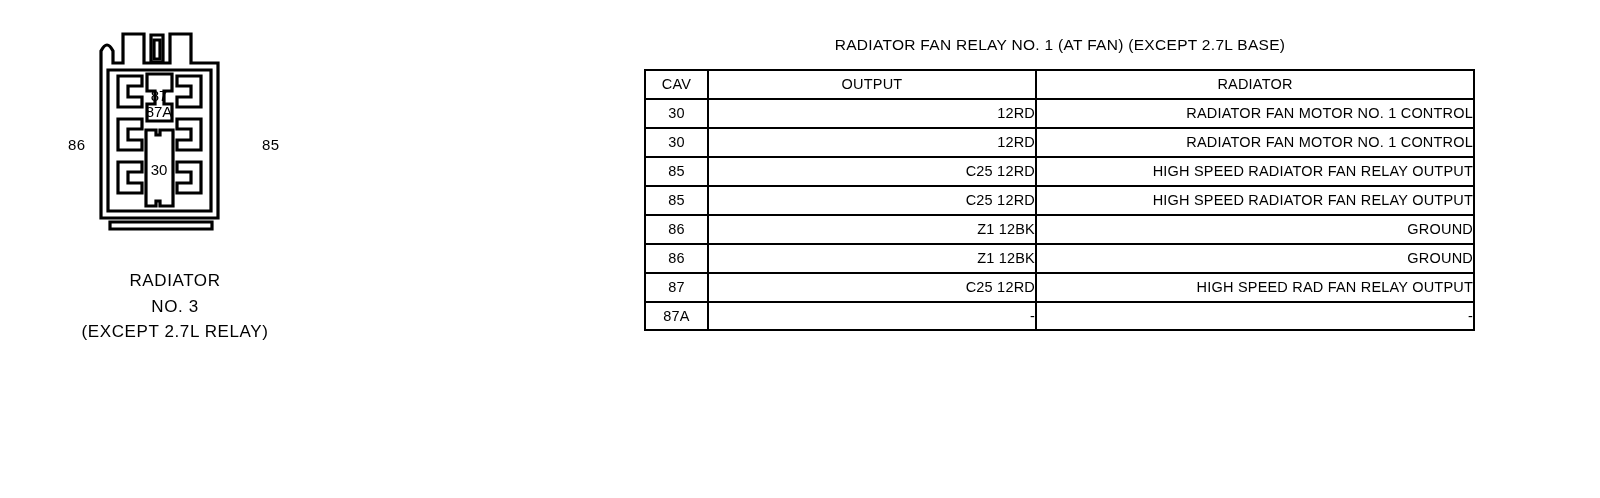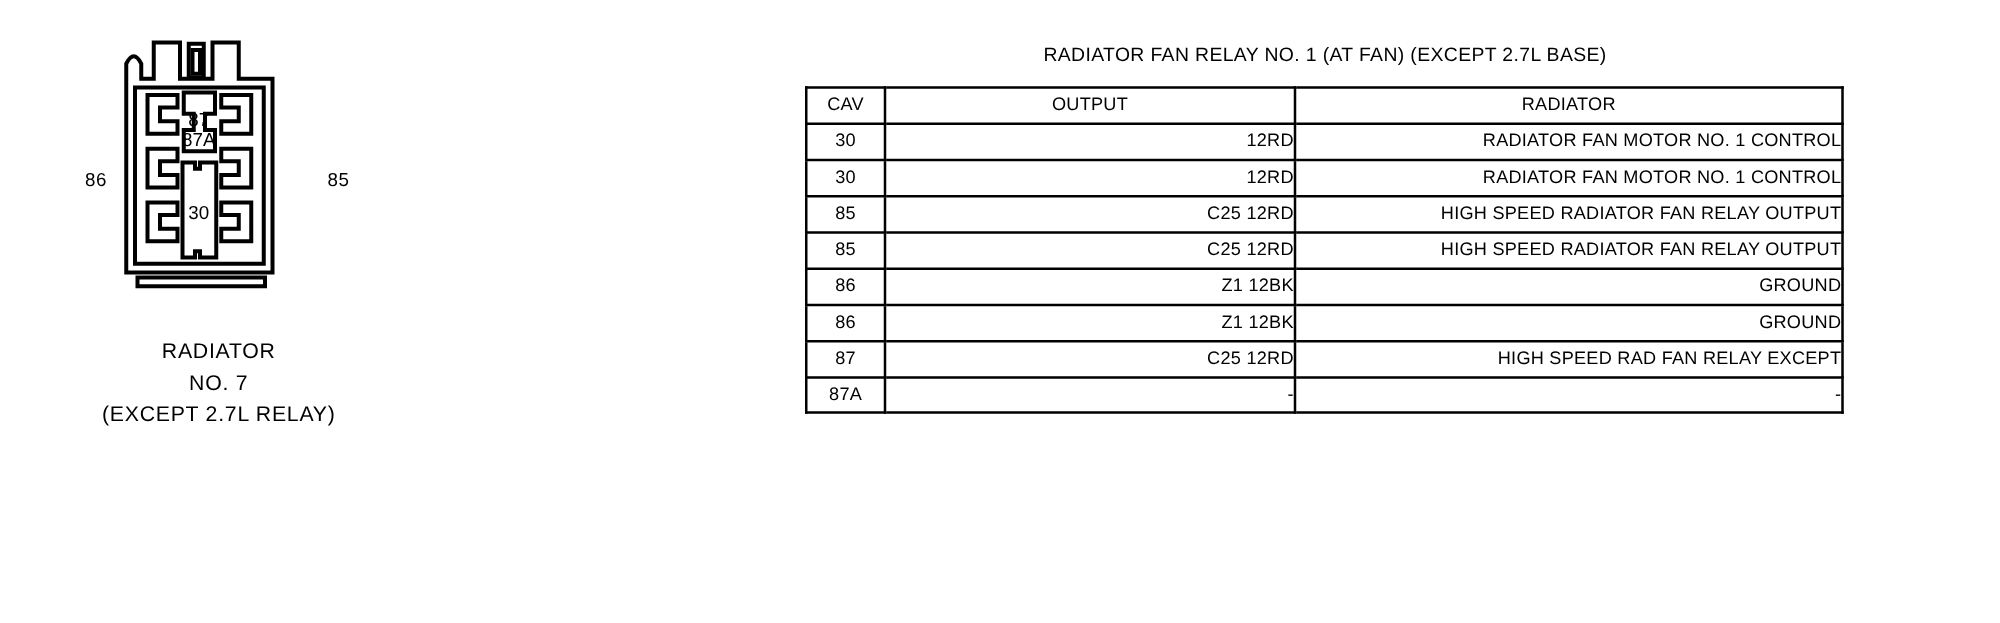--- a/index.html
+++ b/index.html
@@ -107,21 +107,21 @@
         <text x="99" y="157">30</text>
       </g>
     </svg>
   </div>
 
   <span class="pin-side-label" id="pin-label-86">86</span>
   <span class="pin-side-label" id="pin-label-85">85</span>
 
   <div id="connector-caption">
     <div>RADIATOR</div>
-    <div>NO. 7</div>
+    <div>NO. 3</div>
     <div>(EXCEPT 2.7L RELAY)</div>
   </div>
 
   <div id="table-title">RADIATOR FAN RELAY NO. 1 (AT FAN) (EXCEPT 2.7L BASE)</div>
 
   <table id="cav-table">
     <colgroup>
       <col class="c-cav">
         <col class="c-circuit">
         <col class="c-function">
@@ -160,21 +160,21 @@
           <td class="fn">GROUND</td>
         </tr>
         <tr>
           <td class="cav">86</td>
           <td class="circuit">Z1 12BK</td>
           <td class="fn">GROUND</td>
         </tr>
         <tr>
           <td class="cav">87</td>
           <td class="circuit">C25 12RD</td>
-          <td class="fn">HIGH SPEED RAD FAN RELAY EXCEPT</td>
+          <td class="fn">HIGH SPEED RAD FAN RELAY OUTPUT</td>
         </tr>
         <tr class="last">
           <td class="cav">87A</td>
           <td class="circuit">-</td>
           <td class="fn">-</td>
         </tr>
       </tbody>
   </table>
 
 </div>

